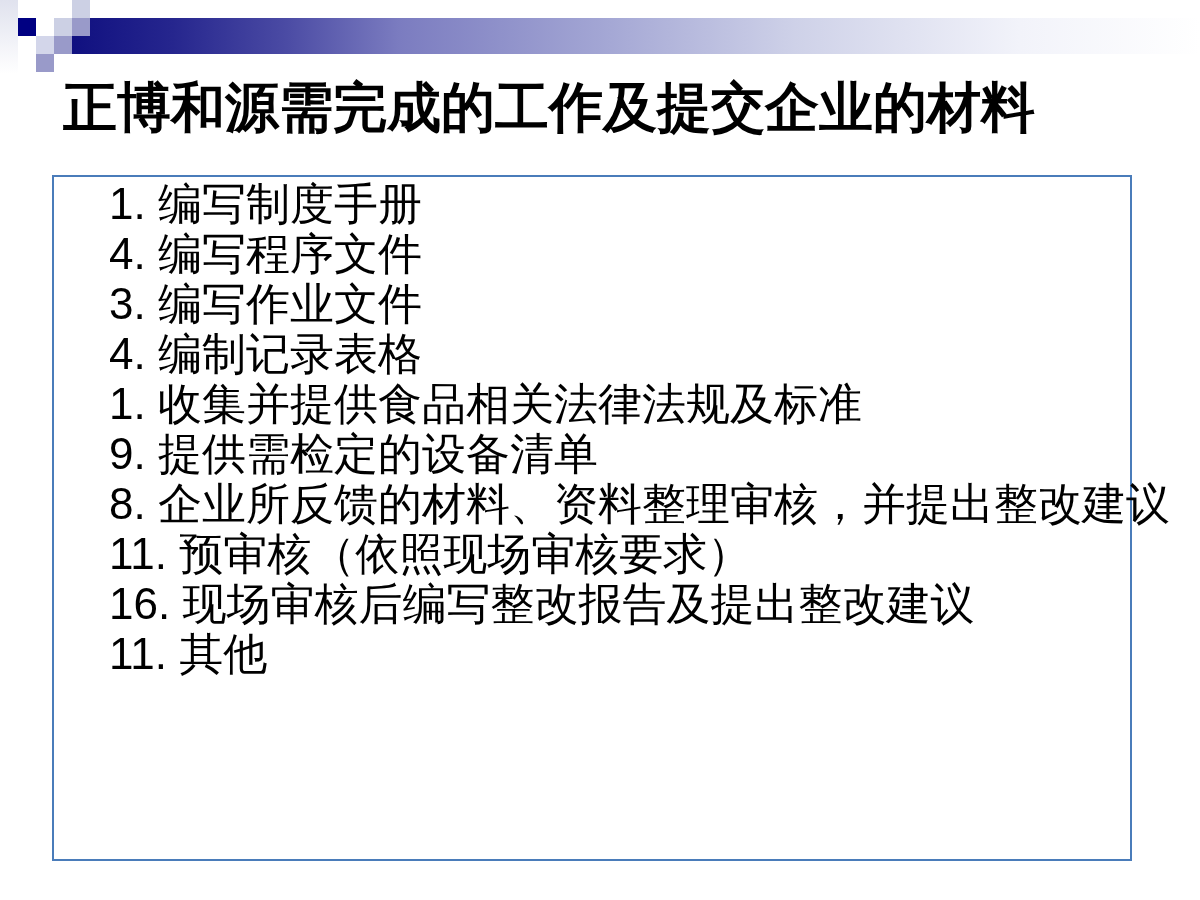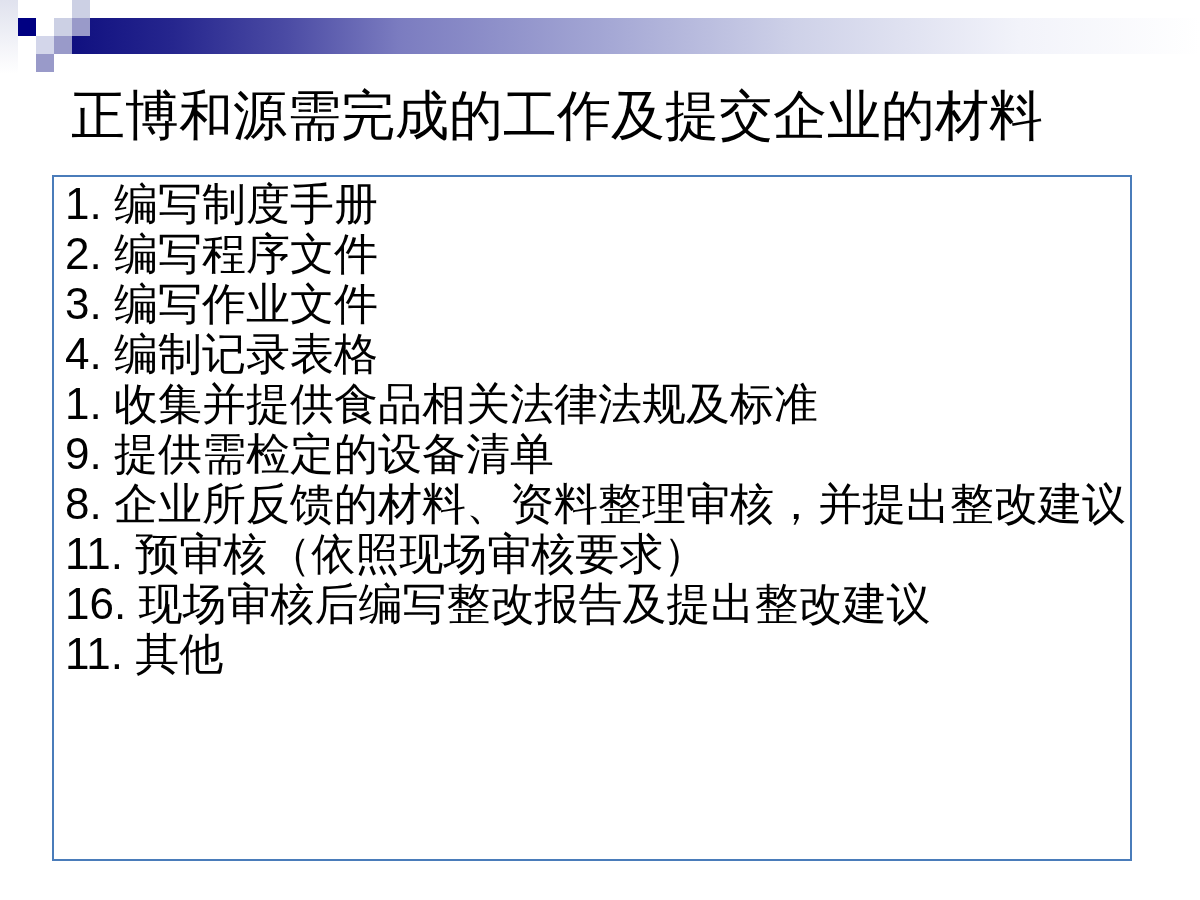--- a/index.html
+++ b/index.html
@@ -44,39 +44,40 @@
   .sq-lav        { background: var(--lavender, #ccd0e4); }
   .sq-lav-light  { background: var(--lavender-light, #d3d6ea); }
   .sq-navy       { background: var(--navy, #000082); }
   .sq-peri       { background: var(--periwinkle, #999ac9); }
 
   
   .title {
     position: absolute;
     left: 63px;
     top: 72px;
-    margin: 8px;
+    margin: 0;
     font-size: 54px;
     line-height: 70px;
-    font-weight: normal;
+    font-weight: bold;
     letter-spacing: 0px;
     white-space: nowrap;
     color: var(--text, #000000);
   }
 
   
   .content-box {
     position: absolute;
     left: 52px;
     top: 175px;
     width: 1080px;
     height: 686px;
     box-sizing: border-box;
     border: 2px solid var(--box-border, #4a7cba);
     background: #ffffff;
+    padding-left: 44px;
   }
   .work-list {
     list-style: none;
     margin: 0;
     padding: 2px 8px 0 11px;
   }
   .work-list li {
     font-size: 44px;
     line-height: 50px;
     white-space: nowrap;
@@ -96,21 +97,21 @@
   <div class="sq sq-lav-light" style="left:36px; top:36px;"></div>
   <div class="sq sq-peri" style="left:54px; top:36px;"></div>
   <div class="sq sq-peri" style="left:36px; top:54px;"></div>
 </div>
 
 <h1 class="title">正博和源需完成的工作及提交企业的材料</h1>
 
 <div class="content-box">
   <ul class="work-list">
       <li>1. 编写制度手册</li>
-      <li>2. 编写程序文件</li>
+      <li>4. 编写程序文件</li>
       <li>3. 编写作业文件</li>
       <li>4. 编制记录表格</li>
       <li>1. 收集并提供食品相关法律法规及标准</li>
       <li>9. 提供需检定的设备清单</li>
       <li>8. 企业所反馈的材料、资料整理审核，并提出整改建议</li>
       <li>11. 预审核（依照现场审核要求）</li>
       <li>16. 现场审核后编写整改报告及提出整改建议</li>
       <li>11. 其他</li>
     </ul>
 </div>

